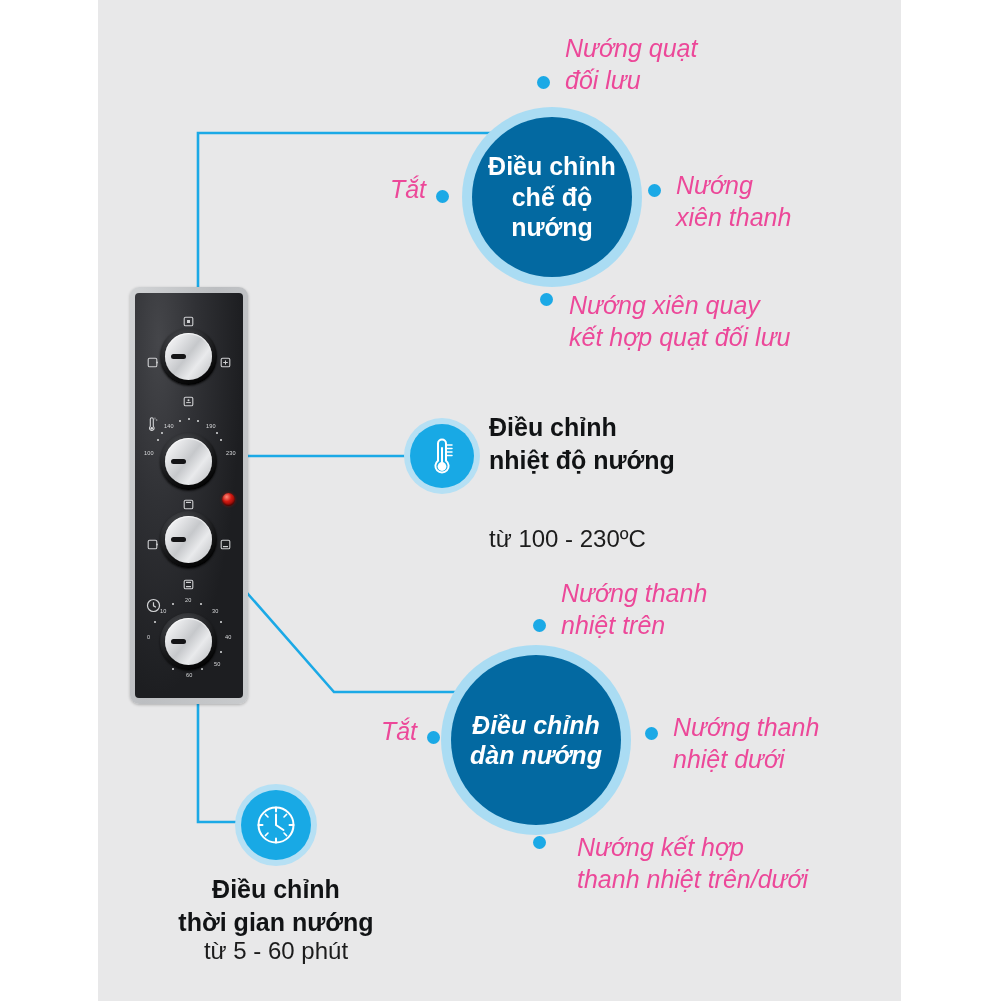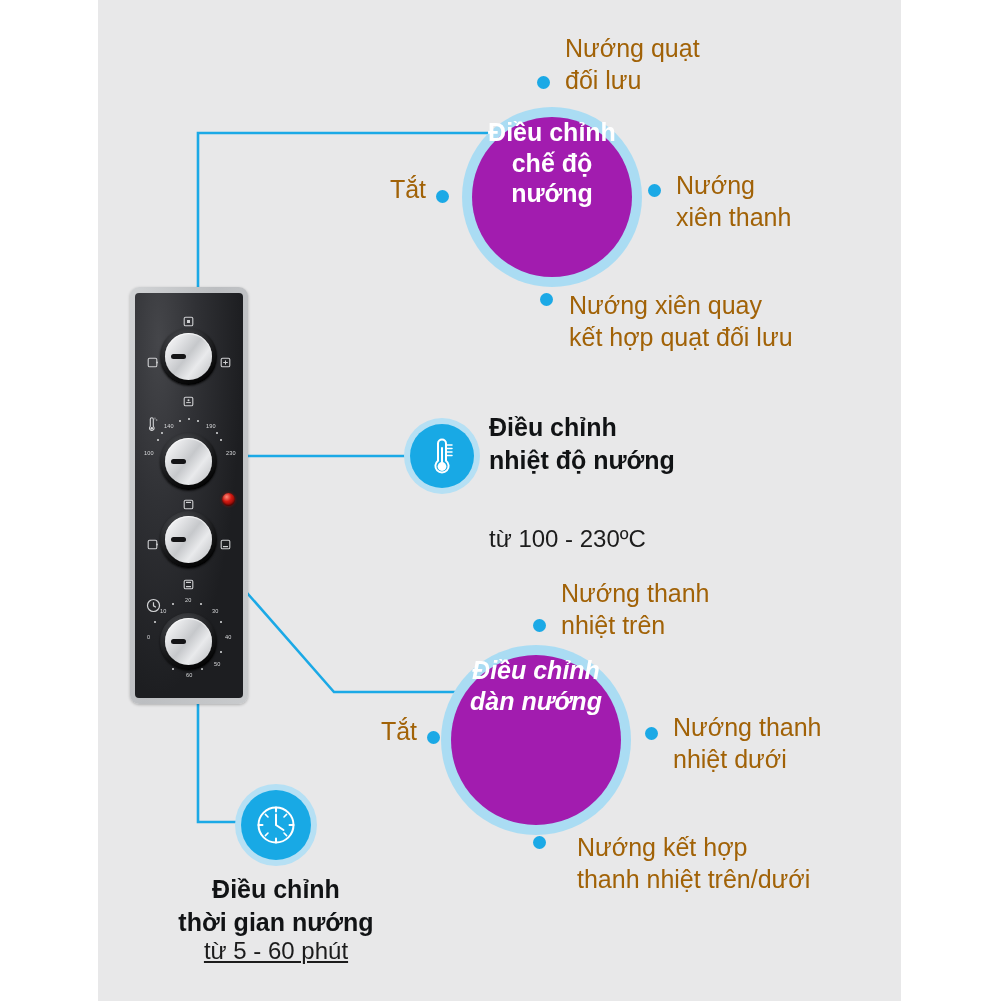--- a/index.html
+++ b/index.html
@@ -94,22 +94,23 @@
     width: 13px; height: 13px;
     border-radius: 50%;
     background: radial-gradient(circle at 36% 30%, #ff8a7a 0%, #d31a12 38%, #7a0603 86%);
     box-shadow: 0 0 3px rgba(190,20,10,.6), inset 0 -1px 2px rgba(0,0,0,.6);
   }
 
   
   .hub {
     position: absolute;
     border-radius: 50%;
-    background: #a21caf;
+    background: #0369a1;
     display: flex;
+    align-items: center;
     justify-content: center;
     text-align: center;
     color: #ffffff;
     font-weight: bold;
     line-height: 1.22;
   }
   .hub-halo {
     position: absolute;
     border-radius: 50%;
     background: #aadcf3;
@@ -127,25 +128,26 @@
   }
   .icon-halo {
     position: absolute;
     border-radius: 50%;
     background: #b6e0f4;
   }
 
   
   .callout {
     position: absolute;
-    color: #a16207;
+    color: #ec4899;
     font-size: 25px;
     line-height: 1.26;
     white-space: pre-line;
     font-family: "Liberation Sans", sans-serif;
+    font-style: italic;
   }
   .callout.right { text-align: left; }
   .callout.left  { text-align: right; }
   .bullet {
     position: absolute;
     width: 13px; height: 13px;
     border-radius: 50%;
     background: #1ba9e6;
   }
 
@@ -384,15 +386,15 @@
   <div class="icon-circle" style="left:241px;top:790px;width:70px;height:70px;">
     <svg width="46" height="46" viewBox="0 0 46 46">
       <circle cx="23" cy="23" r="17.5" fill="none" stroke="#ffffff" stroke-width="2"></circle>
       <path d="M23 5.5v4M23 36.5v4M5.5 23h4M36.5 23h4" stroke="#ffffff" stroke-width="2" stroke-linecap="round"></path>
       <path d="M12.4 12.4l2.6 2.6M31 31l2.6 2.6M33.6 12.4L31 15M15 31l-2.6 2.6" stroke="#ffffff" stroke-width="1.6" stroke-linecap="round"></path>
       <path d="M23 12.5V23l7.5 5" stroke="#ffffff" stroke-width="2" stroke-linecap="round" fill="none"></path>
     </svg>
   </div>
   <div class="cap-title" style="left:156px;top:873px;width:240px;">Điều chỉnh
 thời gian nướng</div>
-  <div class="cap-sub" style="left:156px;top:937px;width:240px;text-decoration:underline;">từ 5 - 60 phút</div>
+  <div class="cap-sub" style="left:156px;top:937px;width:240px;">từ 5 - 60 phút</div>
 
 </div>
 
 </body></html>

